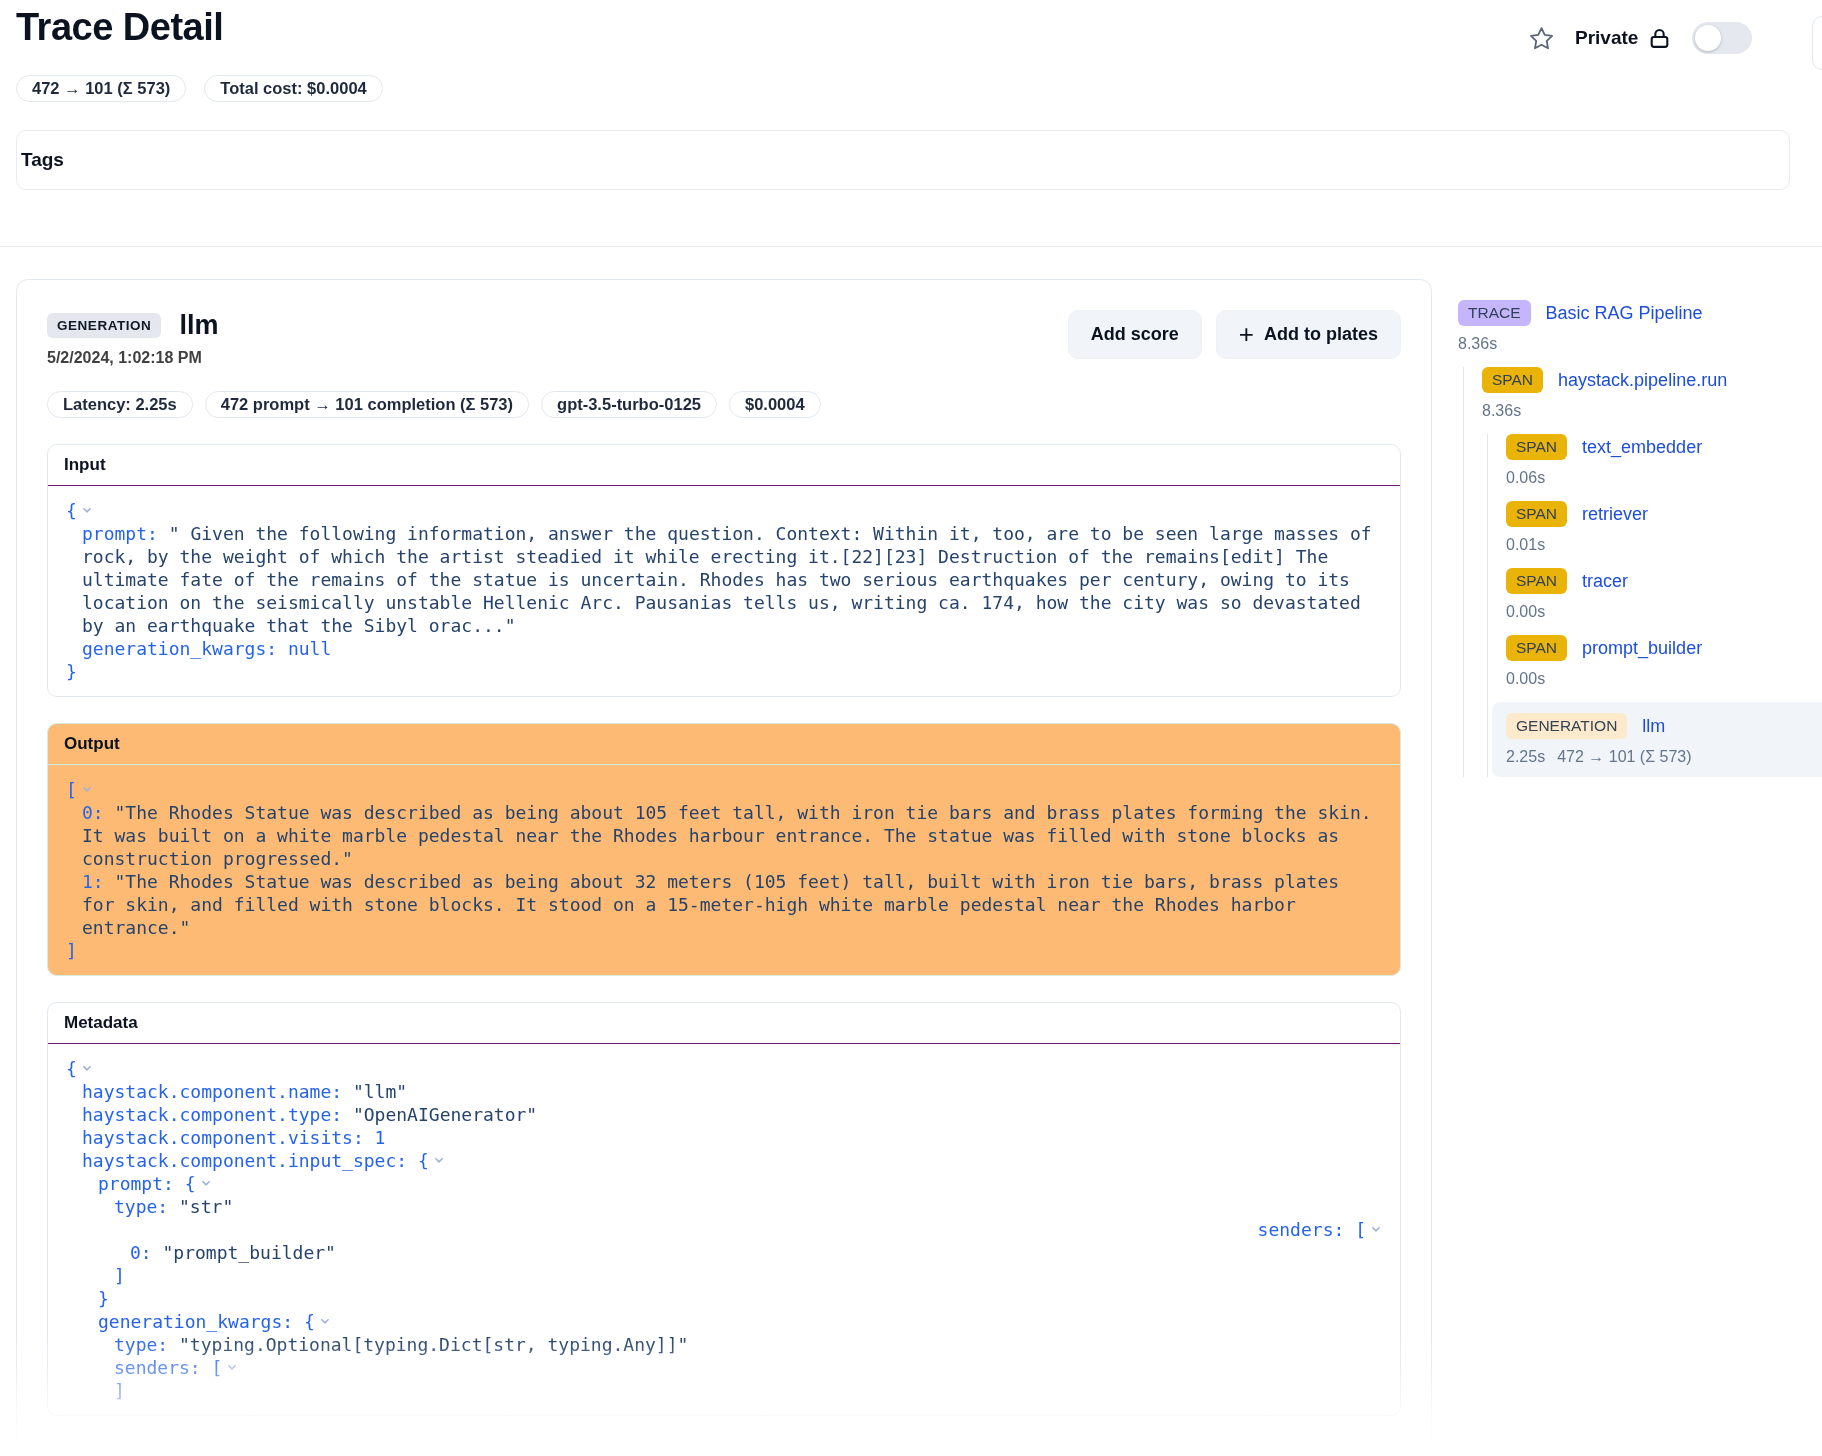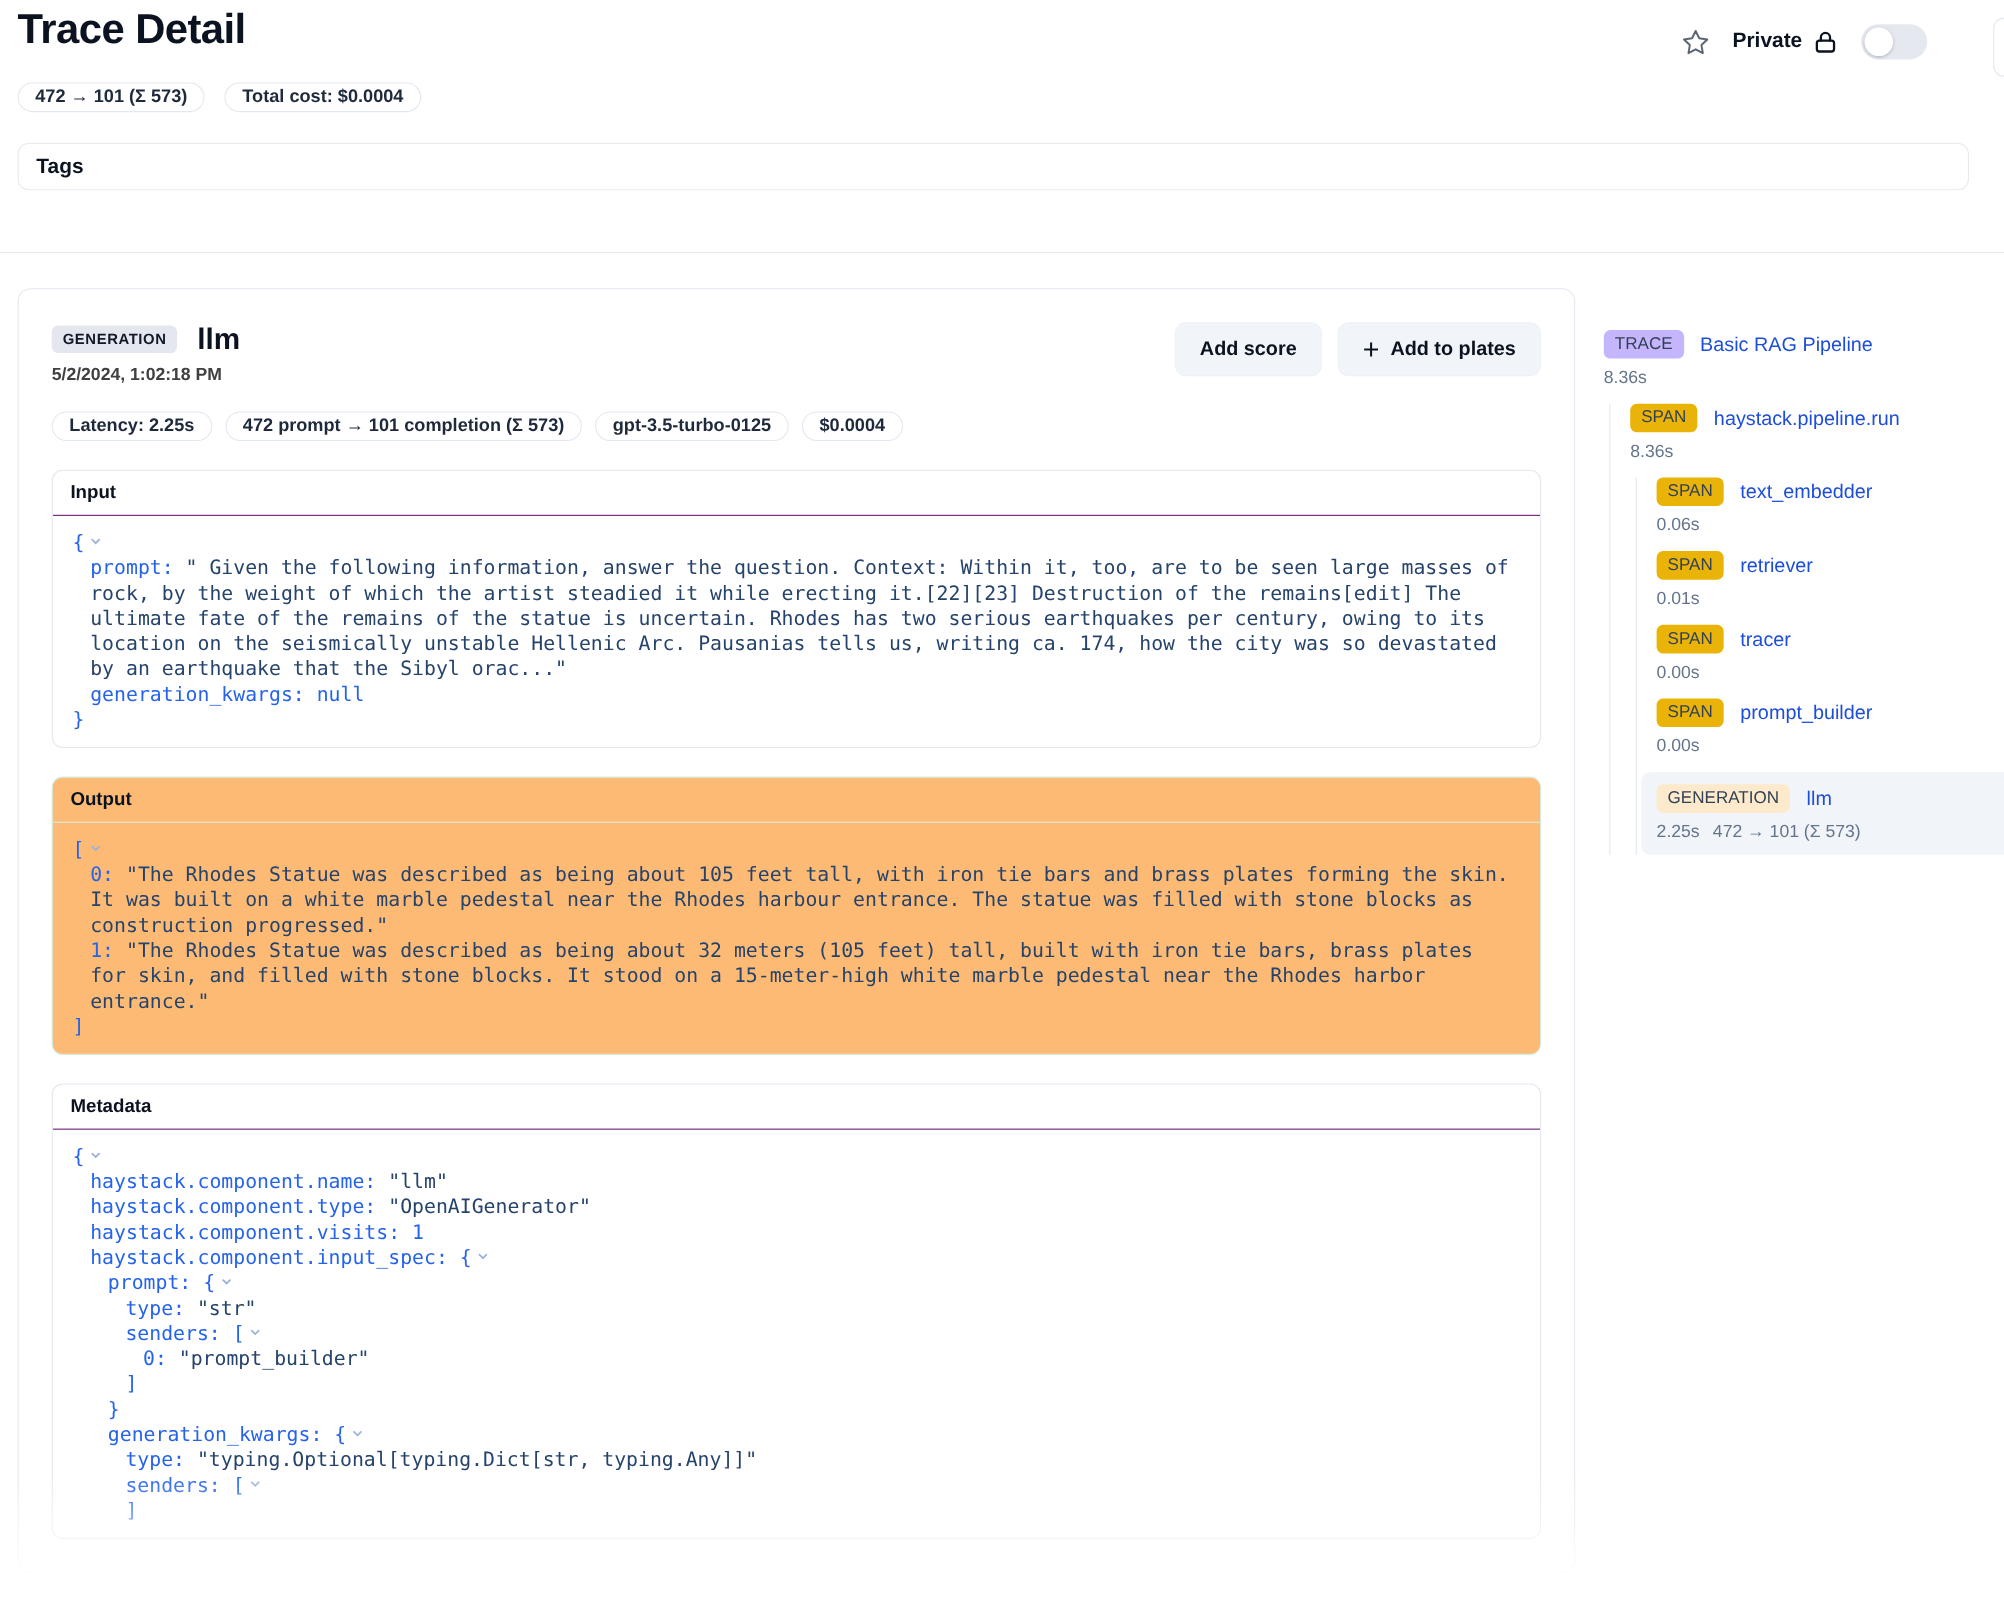--- a/index.html
+++ b/index.html
@@ -19,22 +19,22 @@
   .toggle{width:60px;height:32px;border-radius:16px;background:#e5e9ef;position:relative;cursor:pointer;}
   .toggle .knob{position:absolute;left:3px;top:3px;width:26px;height:26px;border-radius:50%;background:#fff;box-shadow:0 1px 3px rgba(15,23,42,.25);}
   .partial-button{position:absolute;top:10px;left:1812px;width:34px;height:52px;border:1px solid #e2e8f0;border-radius:10px;background:#fff;}
 
   
   .pills-row{display:flex;gap:18px;margin-top:26px;}
   .pill{display:inline-flex;align-items:center;border:1px solid #e2e8f0;background:#fff;border-radius:16px;
         padding:3px 15px;font-size:16.5px;font-weight:700;color:#1e293b;white-space:nowrap;}
 
   
-  .tags-card{margin-top:28px;border:1px solid #e7ebf0;border-radius:10px;height:43px;display:flex;align-items:center;
-             padding:0 16px;width:1774px;box-sizing:border-box;}
+  .tags-card{margin-top:28px;border:1px solid #e7ebf0;border-radius:10px;height:60px;display:flex;align-items:center;
+             padding:0 4px;width:1774px;box-sizing:border-box;}
   .tags-title{font-size:19px;font-weight:700;color:#0b1220;}
   .divider{height:1px;background:#e7ebf0;margin:56px -16px 0 -16px;}
 
   
   .main-card{margin-top:32px;width:1416px;box-sizing:border-box;border:1px solid #e2e8f0;border-radius:12px;
              padding:30px;position:relative;background:#fff;}
   .obs-header{display:flex;justify-content:space-between;align-items:flex-start;}
   .obs-title-row{display:flex;align-items:center;gap:18px;}
   .type-badge{background:#e4e8ee;color:#111827;font-size:13.5px;font-weight:600;letter-spacing:.04em;
               border-radius:6px;padding:5px 10px;}
@@ -175,21 +175,21 @@
           <div class="jline" style="padding-left: 16px;"><span class="tk-key">haystack.component.name: </span><span class="tk-str">"llm"</span></div>
           <div class="jline" style="padding-left: 16px;"><span class="tk-key">haystack.component.type: </span><span class="tk-str">"OpenAIGenerator"</span></div>
           <div class="jline" style="padding-left: 16px;"><span class="tk-key">haystack.component.visits: </span><span class="tk-num">1</span></div>
           <div class="jline" style="padding-left: 16px;"><span class="tk-key">haystack.component.input_spec: </span><span class="tk-punc">{</span><span class="tk-chev"><svg width="12" height="12" viewBox="0 0 10 10" style="display:inline-block;vertical-align:1px;">
                 <path d="M2 3.5 L5 6.5 L8 3.5" fill="none" stroke="#9db1d8" stroke-width="1.3"></path>
               </svg></span></div>
           <div class="jline" style="padding-left: 32px;"><span class="tk-key">prompt: </span><span class="tk-punc">{</span><span class="tk-chev"><svg width="12" height="12" viewBox="0 0 10 10" style="display:inline-block;vertical-align:1px;">
                 <path d="M2 3.5 L5 6.5 L8 3.5" fill="none" stroke="#9db1d8" stroke-width="1.3"></path>
               </svg></span></div>
           <div class="jline" style="padding-left: 48px;"><span class="tk-key">type: </span><span class="tk-str">"str"</span></div>
-          <div class="jline" style="padding-left: 48px;"><span class="tk-key">senders: </span><span class="tk-punc">[</span><span class="tk-chev"><svg width="12" height="12" viewBox="0 0 10 10" style="display:inline-block;vertical-align:1px;">
+          <div class="jline" style="padding-left: 48px; text-align: right;"><span class="tk-key">senders: </span><span class="tk-punc">[</span><span class="tk-chev"><svg width="12" height="12" viewBox="0 0 10 10" style="display:inline-block;vertical-align:1px;">
                 <path d="M2 3.5 L5 6.5 L8 3.5" fill="none" stroke="#9db1d8" stroke-width="1.3"></path>
               </svg></span></div>
           <div class="jline" style="padding-left: 64px;"><span class="tk-key">0: </span><span class="tk-str">"prompt_builder"</span></div>
           <div class="jline" style="padding-left: 48px;"><span class="tk-punc">]</span></div>
           <div class="jline" style="padding-left: 32px;"><span class="tk-punc">}</span></div>
           <div class="jline" style="padding-left: 32px;"><span class="tk-key">generation_kwargs: </span><span class="tk-punc">{</span><span class="tk-chev"><svg width="12" height="12" viewBox="0 0 10 10" style="display:inline-block;vertical-align:1px;">
                 <path d="M2 3.5 L5 6.5 L8 3.5" fill="none" stroke="#9db1d8" stroke-width="1.3"></path>
               </svg></span></div>
           <div class="jline" style="padding-left: 48px;"><span class="tk-key">type: </span><span class="tk-str">"typing.Optional[typing.Dict[str, typing.Any]]"</span></div>
           <div class="jline" style="padding-left: 48px;"><span class="tk-key">senders: </span><span class="tk-punc">[</span><span class="tk-chev"><svg width="12" height="12" viewBox="0 0 10 10" style="display:inline-block;vertical-align:1px;">

